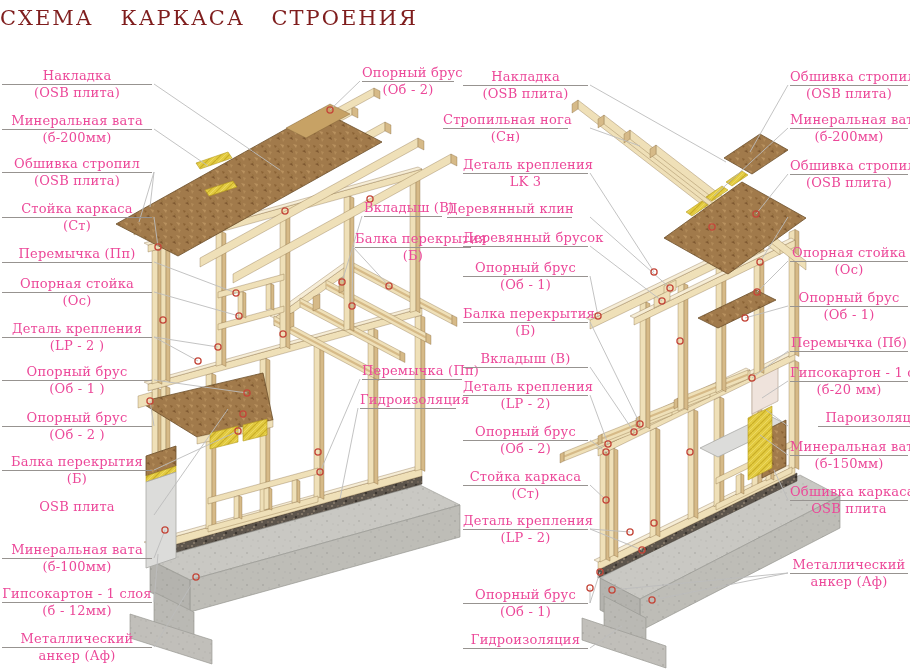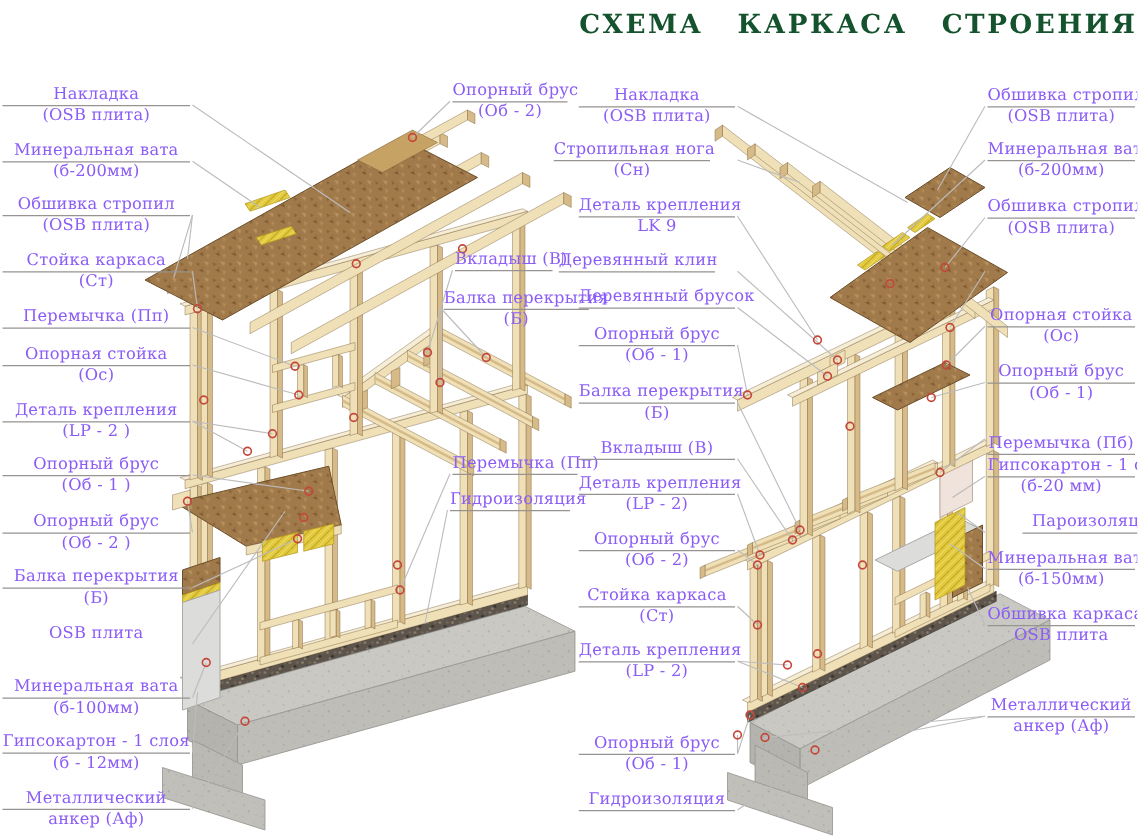--- a/index.html
+++ b/index.html
@@ -1,21 +1,21 @@
 <!DOCTYPE html>
 <html><head>
 <meta charset="utf-8">
 <style>
   html,body{margin:0;padding:0;background:#ffffff;}
   .stage{position:relative;width:910px;height:672px;background:#fff;overflow:hidden;
          font-family:"DejaVu Serif","Liberation Serif",serif;}
-  .title{position:absolute;left:0;right:0;top:6px;text-align:right;
-         font-size:21px;font-weight:700;letter-spacing:2px;word-spacing:18px;color:#14532d;}
+  .title{position:absolute;left:0;right:0;top:6px;text-align:left;
+         font-size:21px;font-weight:400;letter-spacing:2px;word-spacing:18px;color:#7f1d1d;}
   #art{position:absolute;left:0;top:0;}
-  .lbl{position:absolute;text-align:center;font-size:13px;line-height:15px;color:#8b5cf6;
+  .lbl{position:absolute;text-align:center;font-size:13px;line-height:15px;color:#ec4899;
        white-space:nowrap;letter-spacing:.2px;}
   .lbl .l1{display:block;border-bottom:1px solid #979390;padding-bottom:1px;}
   .lbl .l2{display:block;padding-top:0px;}
 </style>
 </head>
 <body>
 
 <div class="stage">
   <div class="title">СХЕМА КАРКАСА СТРОЕНИЯ</div>
 
@@ -406,21 +406,21 @@
     <div class="lbl" style="left: 463px; top: 69px; width: 125px;">
       <span class="l1">Накладка</span>
       <span class="l2">(OSB плита)</span>
     </div>
     <div class="lbl" style="left: 443px; top: 112px; width: 125px;">
       <span class="l1">Стропильная нога</span>
       <span class="l2">(Сн)</span>
     </div>
     <div class="lbl" style="left: 463px; top: 157px; width: 125px;">
       <span class="l1">Деталь крепления</span>
-      <span class="l2">LK 9</span>
+      <span class="l2">LK 3</span>
     </div>
     <div class="lbl" style="left: 447px; top: 201px; width: 125px; text-align: right;">
       <span class="l1">Деревянный  клин</span>
     </div>
     <div class="lbl" style="left: 463px; top: 230px; width: 125px;">
       <span class="l1">Деревянный брусок</span>
     </div>
     <div class="lbl" style="left: 463px; top: 260px; width: 125px;">
       <span class="l1">Опорный  брус</span>
       <span class="l2">(Об - 1)</span>
@@ -468,21 +468,21 @@
       <span class="l2">(OSB  плита)</span>
     </div>
     <div class="lbl" style="left: 790px; top: 245px; width: 118px;">
       <span class="l1">Опорная стойка</span>
       <span class="l2">(Ос)</span>
     </div>
     <div class="lbl" style="left: 790px; top: 290px; width: 118px;">
       <span class="l1">Опорный  брус</span>
       <span class="l2">(Об - 1)</span>
     </div>
-    <div class="lbl" style="left: 790px; top: 335px; width: 118px; margin-top: 12px;">
+    <div class="lbl" style="left: 790px; top: 335px; width: 118px;">
       <span class="l1">Перемычка (Пб)</span>
     </div>
     <div class="lbl" style="left: 790px; top: 365px; width: 118px;">
       <span class="l1">Гипсокартон - 1 слоя</span>
       <span class="l2">(б-20 мм)</span>
     </div>
     <div class="lbl" style="left: 790px; top: 410px; width: 118px; margin-left: 28px;">
       <span class="l1">Пароизоляция</span>
     </div>
     <div class="lbl" style="left: 790px; top: 439px; width: 118px;">

